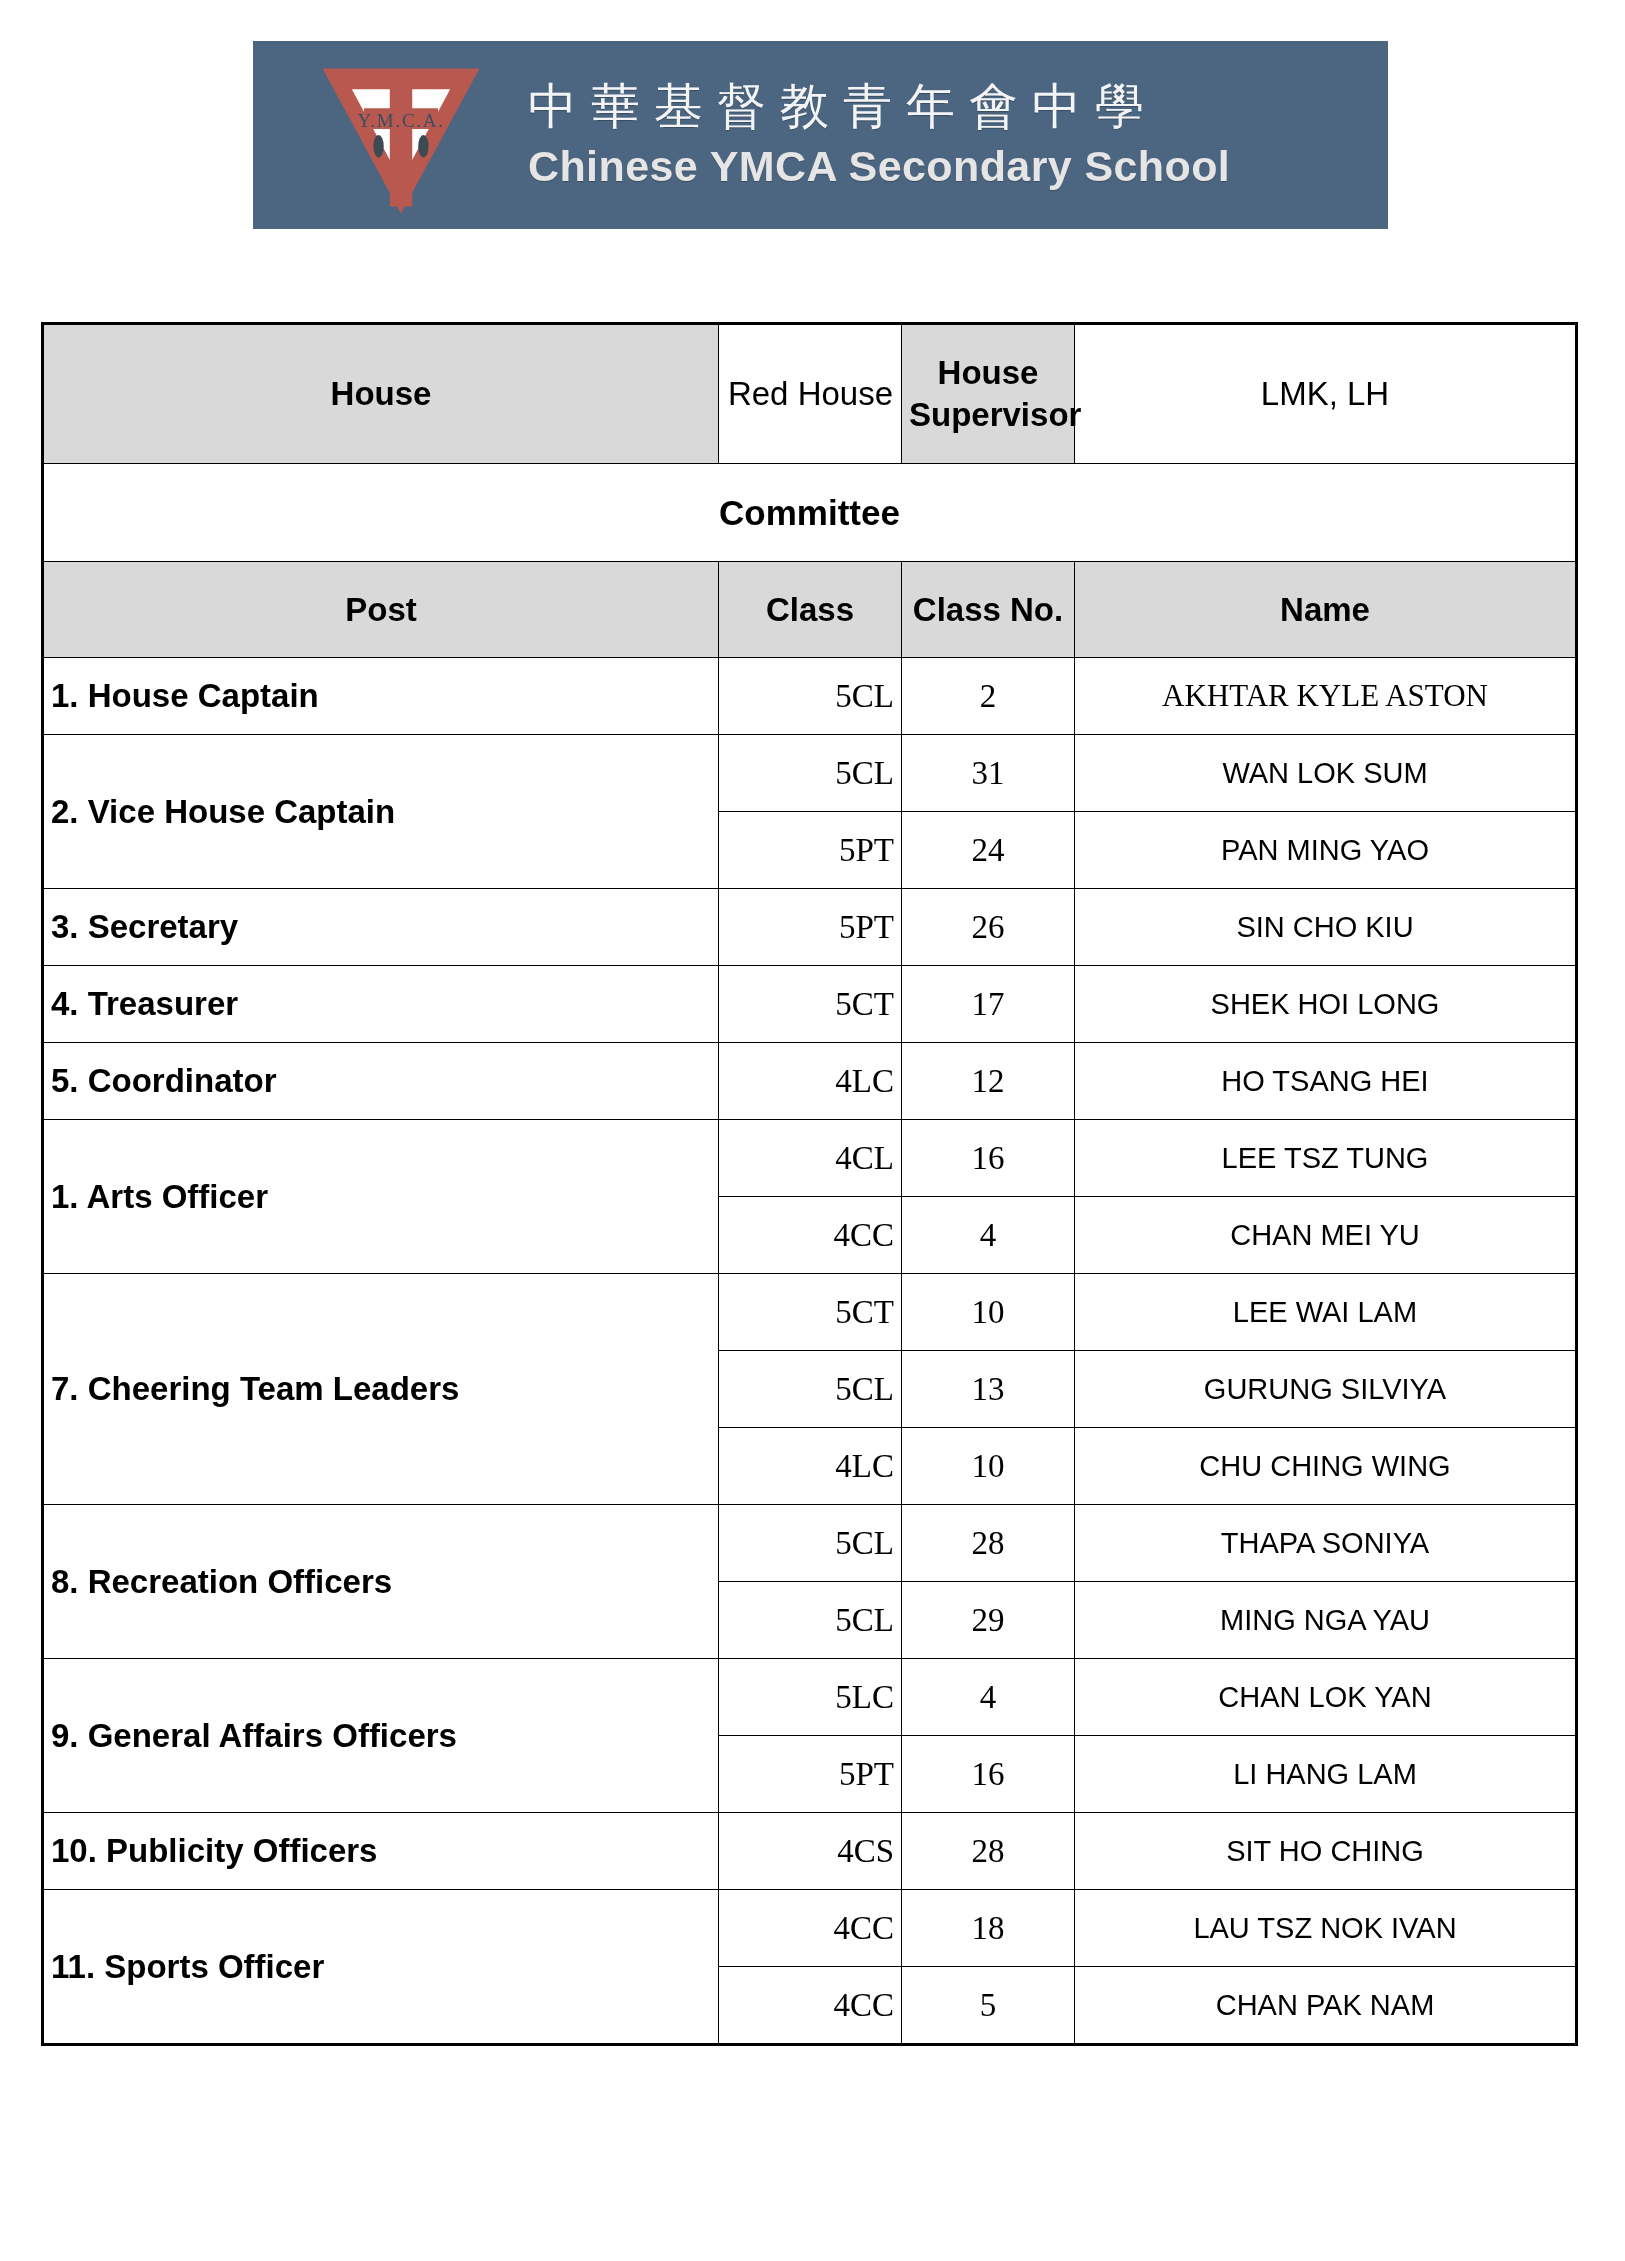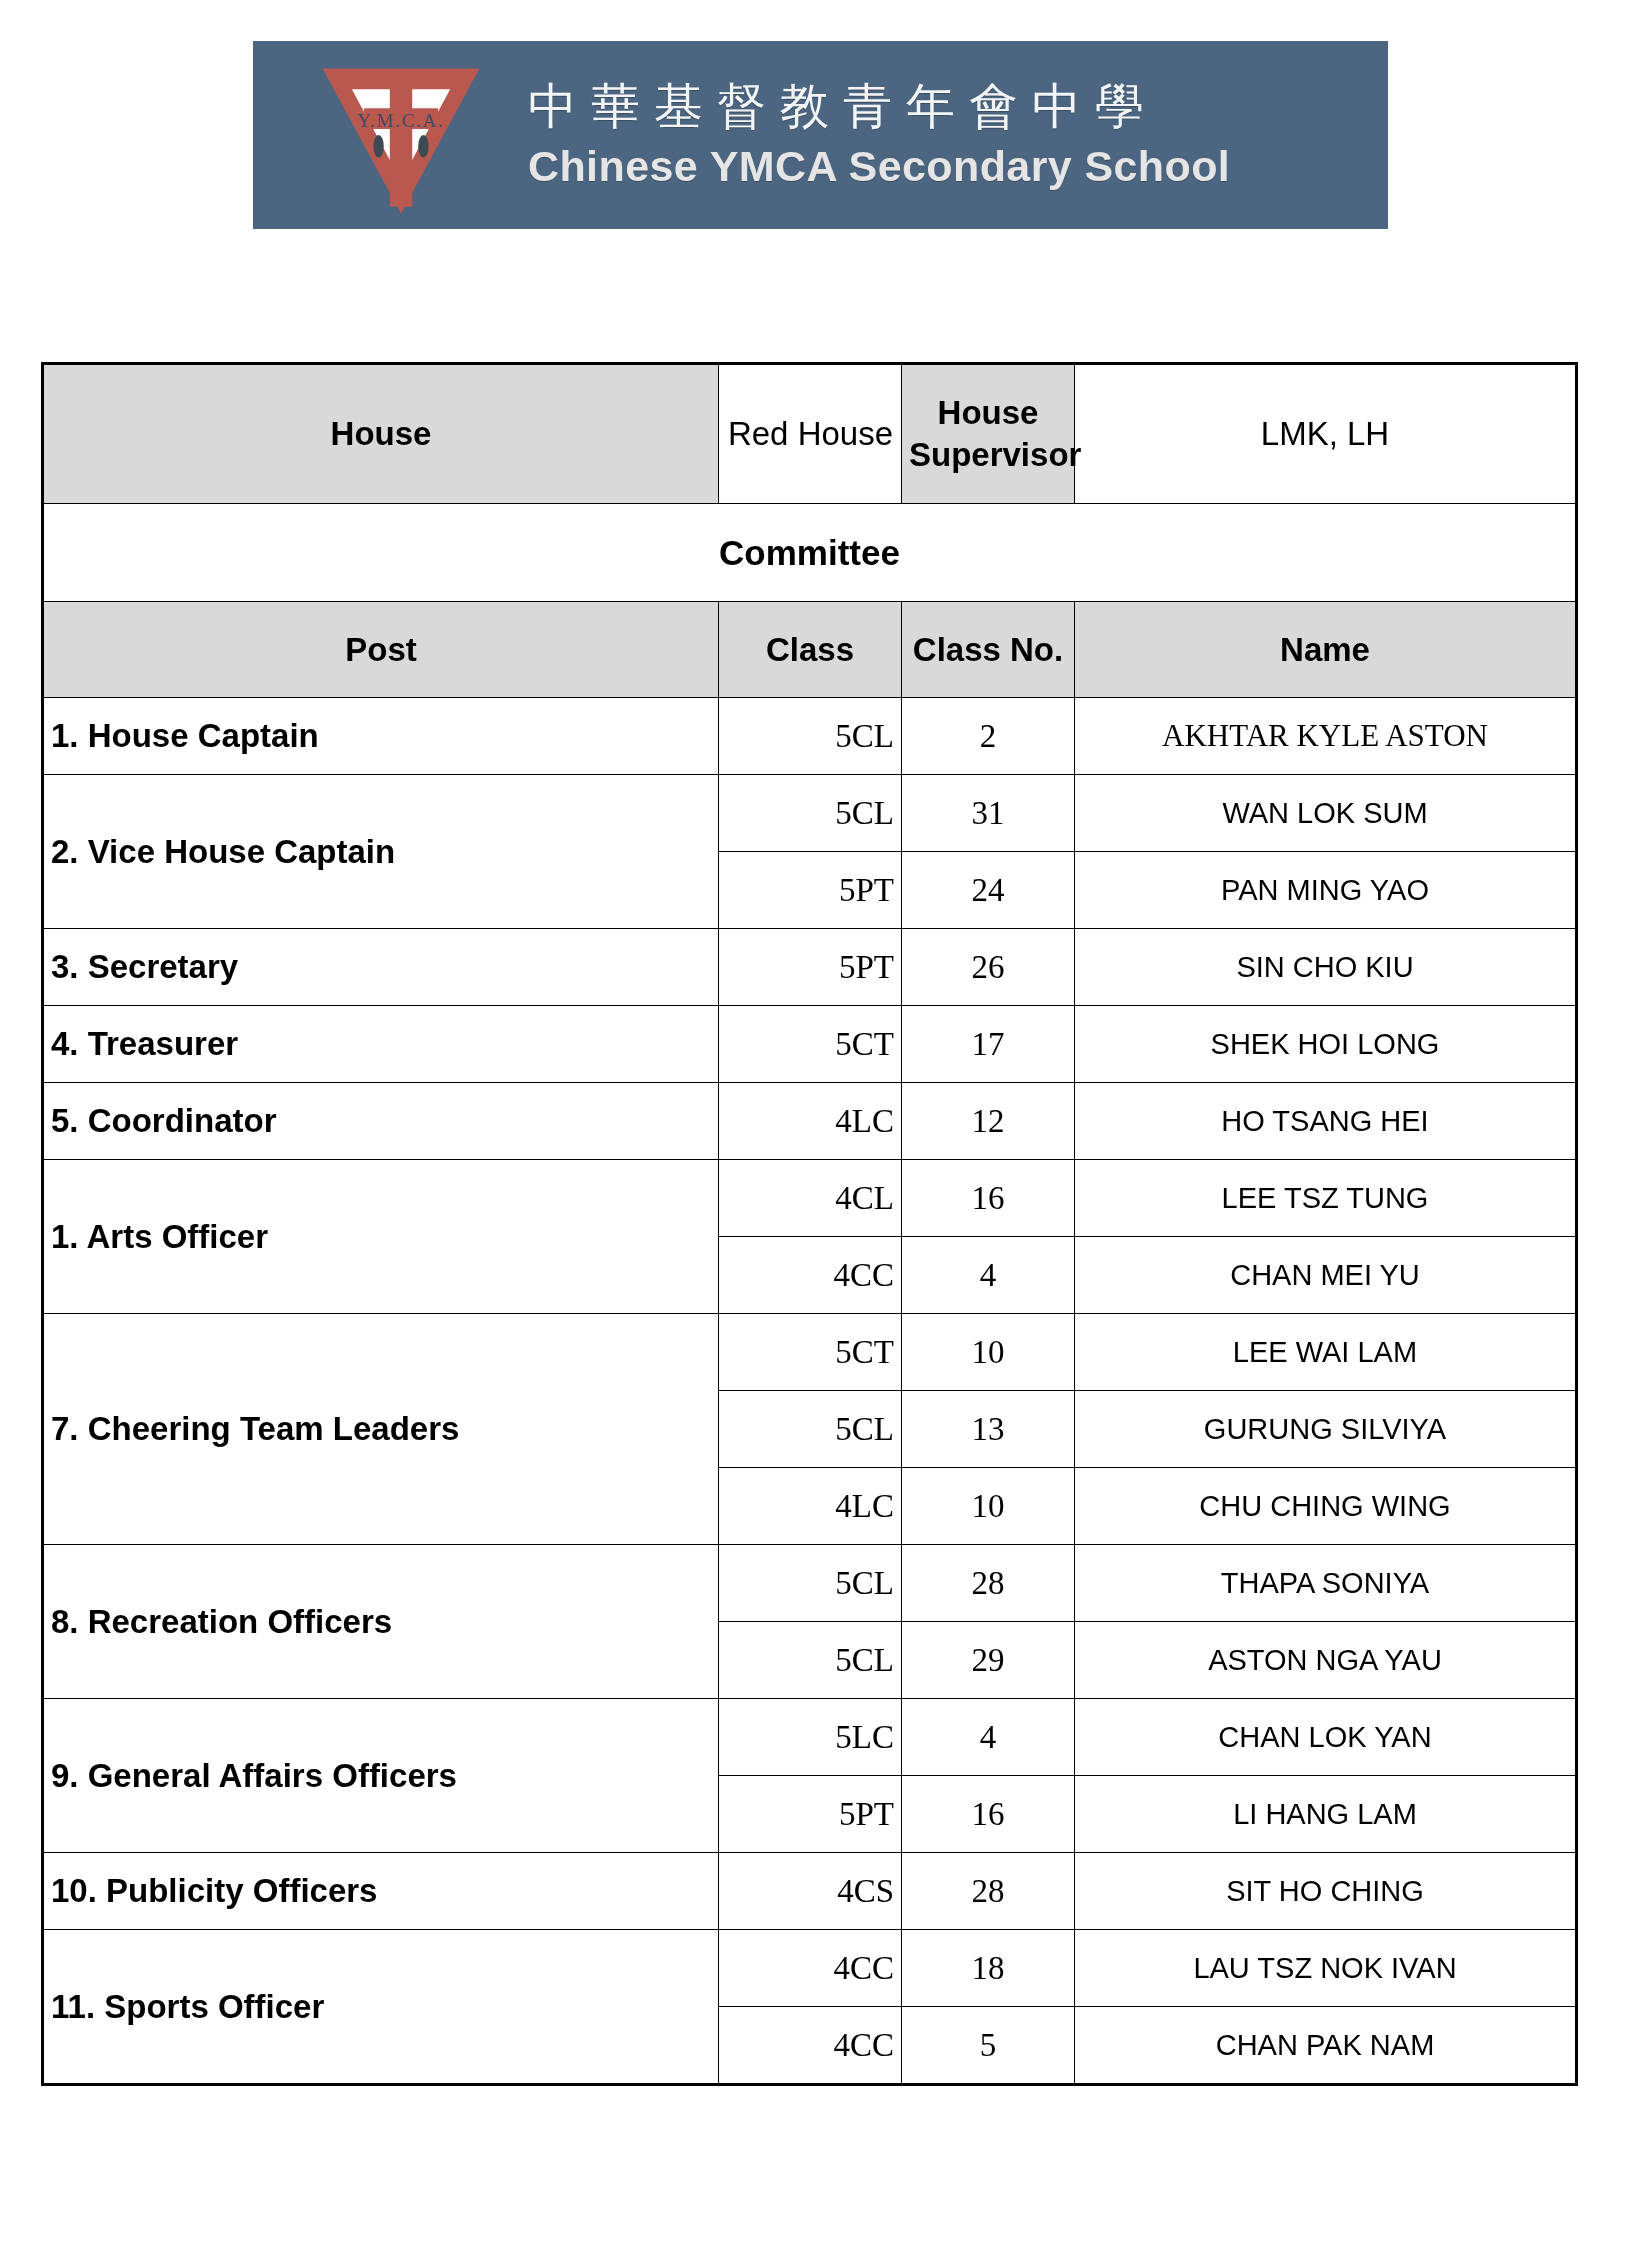--- a/index.html
+++ b/index.html
@@ -89,21 +89,20 @@
     letter-spacing: -0.4px;
     color: #000000;
   }
 
   
   .table-wrap {
     position: absolute;
     left: 41px;
     top: 322px;
     width: 1267px;
-    margin-top: 40px;
   }
   table.committee {
     border-collapse: collapse;
     table-layout: fixed;
     width: 1534px;
     border: 3.5px solid #000;
   }
   table.committee td {
     border: 1.7px solid #000;
     padding: 0 7px;
@@ -299,21 +298,21 @@
           </tr>
           <tr class="data-row">
             <td class="post-cell" rowspan="2">8. Recreation Officers</td>
             <td class="class-cell">5CL</td>
             <td class="cno-cell">28</td>
             <td class="name-cell">THAPA SONIYA</td>
           </tr>
           <tr class="data-row">
             <td class="class-cell">5CL</td>
             <td class="cno-cell">29</td>
-            <td class="name-cell">ASTON NGA YAU</td>
+            <td class="name-cell">MING NGA YAU</td>
           </tr>
           <tr class="data-row">
             <td class="post-cell" rowspan="2">9. General Affairs Officers</td>
             <td class="class-cell">5LC</td>
             <td class="cno-cell">4</td>
             <td class="name-cell">CHAN LOK YAN</td>
           </tr>
           <tr class="data-row">
             <td class="class-cell">5PT</td>
             <td class="cno-cell">16</td>

